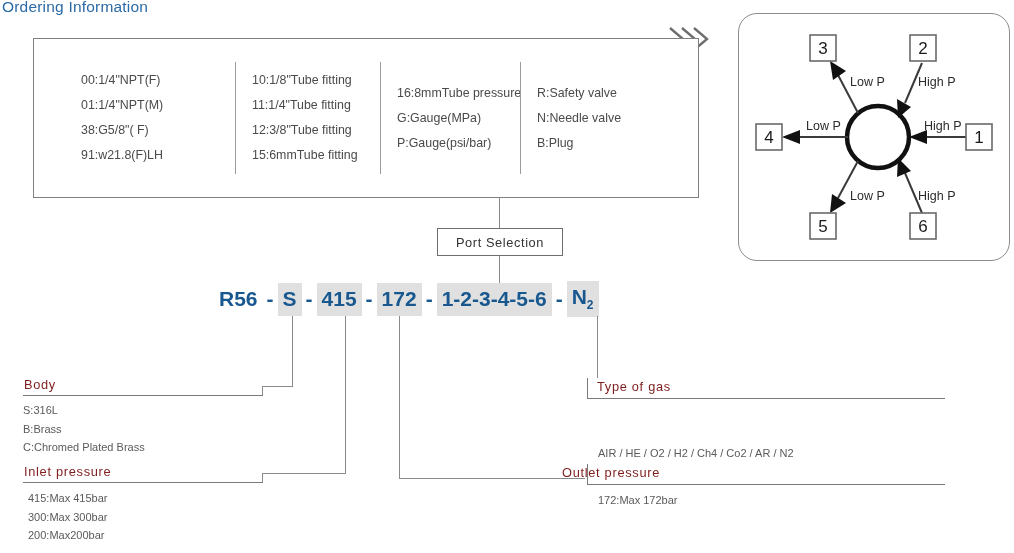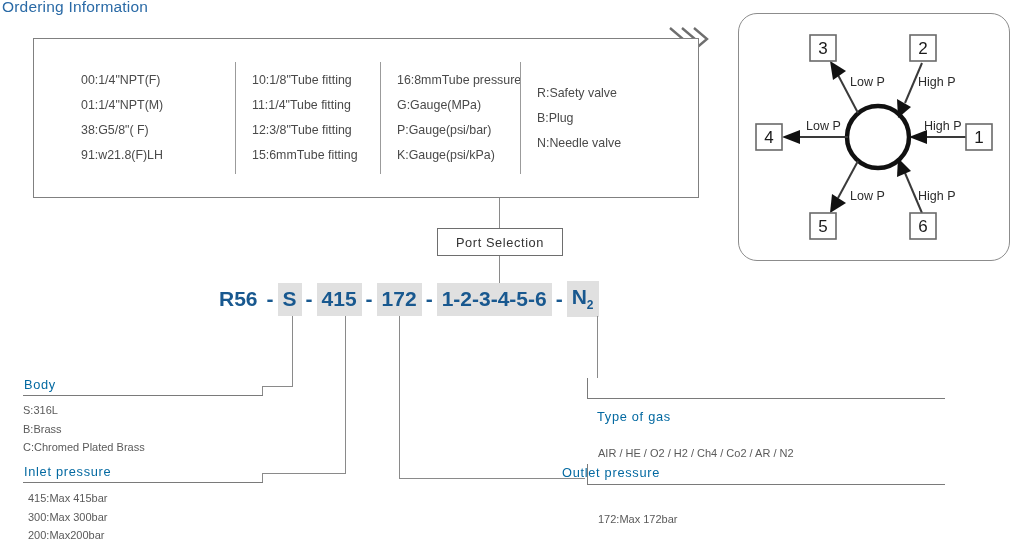--- a/index.html
+++ b/index.html
@@ -145,21 +145,21 @@
     font-weight: bold;
   }
 
   
   .ln-v { background: #8a8a8a; width: 1px; }
   .ln-h { background: #8a8a8a; height: 1px; }
 
   
   .lbl-head {
     font-size: 12.8px;
-    color: #0369a1;
+    color: #7f1d1d;
     letter-spacing: .7px;
     white-space: nowrap;
   }
   .lbl-line { background: #7a7a7a; height: 1px; }
   .lbl-tick { background: #7a7a7a; width: 1px; }
   .lbl-item {
     font-size: 11px;
     color: #5a5a5a;
     line-height: 18.5px;
     white-space: nowrap;
@@ -208,28 +208,27 @@
         <div class="opt-row">11:1/4"Tube fitting</div>
         <div class="opt-row">12:3/8"Tube fitting</div>
         <div class="opt-row">15:6mmTube fitting</div>
       </div>
     </div>
     <div class="opt-col divider" id="col-c">
       <div class="opt-col-inner">
         <div class="opt-row">16:8mmTube pressure</div>
         <div class="opt-row">G:Gauge(MPa)</div>
         <div class="opt-row">P:Gauge(psi/bar)</div>
-        <div class="opt-row">K:Gauge(psi/kPa)</div>
       </div>
     </div>
     <div class="opt-col divider" id="col-d">
       <div class="opt-col-inner">
         <div class="opt-row">R:Safety valve</div>
+        <div class="opt-row">N:Needle valve</div>
         <div class="opt-row">B:Plug</div>
-        <div class="opt-row">N:Needle valve</div>
       </div>
     </div>
   </div>
 
   <div class="abs ln-v" id="port-sel-up"></div>
   <div class="abs" id="port-sel-box">Port Selection</div>
   <div class="abs ln-v" id="port-sel-down"></div>
 
   <div class="abs" id="partnum">
     <span class="seg">R56</span>
@@ -268,30 +267,30 @@
 
   <div class="abs lbl-head" style="left:24px; top:464px;">Inlet pressure</div>
   <div class="abs lbl-line" style="left:23px; top:482px; width:240px;"></div>
   <div class="abs" style="left:28px; top:489px;">
     <div class="lbl-item">415:Max 415bar</div>
     <div class="lbl-item">300:Max 300bar</div>
     <div class="lbl-item">200:Max200bar</div>
   </div>
 
   <div class="abs lbl-tick" style="left:587px; top:378px; height:21px;"></div>
-  <div class="abs lbl-head" style="left:597px; top:379px;margin-top:30px;">Type of gas</div>
+  <div class="abs lbl-head" style="left:597px; top:379px;">Type of gas</div>
   <div class="abs lbl-line" style="left:587px; top:398px; width:358px;"></div>
   <div class="abs" style="left:598px; top:404px;margin-top:40px;">
     <div class="lbl-item">AIR / HE / O2  / H2  / Ch4 / Co2  / AR / N2</div>
   </div>
 
   <div class="abs lbl-tick" style="left:587px; top:464px; height:21px;"></div>
   <div class="abs lbl-head" style="left:562px; top:465px;">Outlet pressure</div>
   <div class="abs lbl-line" style="left:587px; top:484px; width:358px;"></div>
-  <div class="abs" style="left:598px; top:510px;">
+  <div class="abs" style="left:598px; top:491px;">
     <div class="lbl-item">172:Max 172bar</div>
   </div>
 
   <div class="abs" id="valve-panel"></div>
   <svg class="abs" id="valve-svg" width="272" height="248" viewBox="0 0 272 248">
 
     <circle cx="140" cy="124" r="31" fill="none" stroke="#111" stroke-width="4.5"></circle>
 
     <line x1="232" y1="124" x2="186" y2="124" stroke="#3a3a3a" stroke-width="2"></line>
     <polygon points="171,124 189,117 189,131" fill="#111"></polygon>

